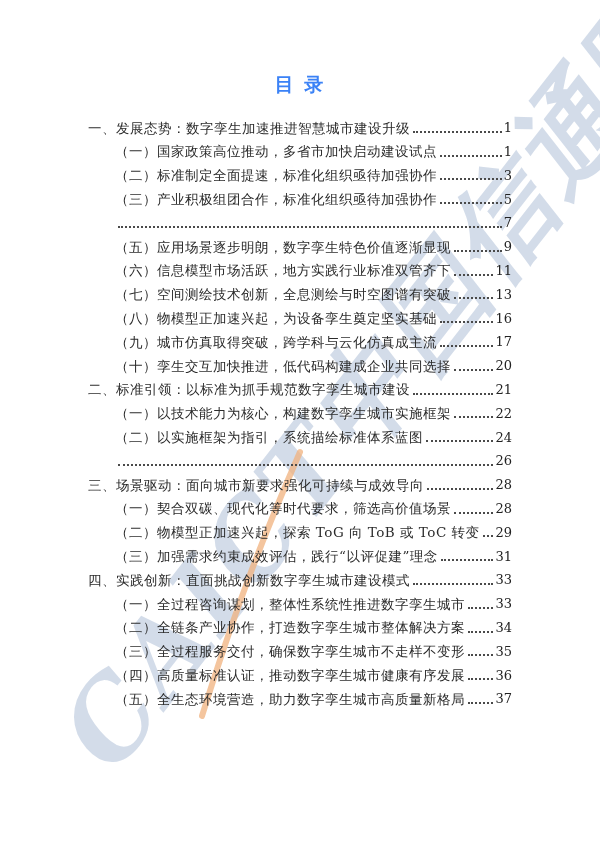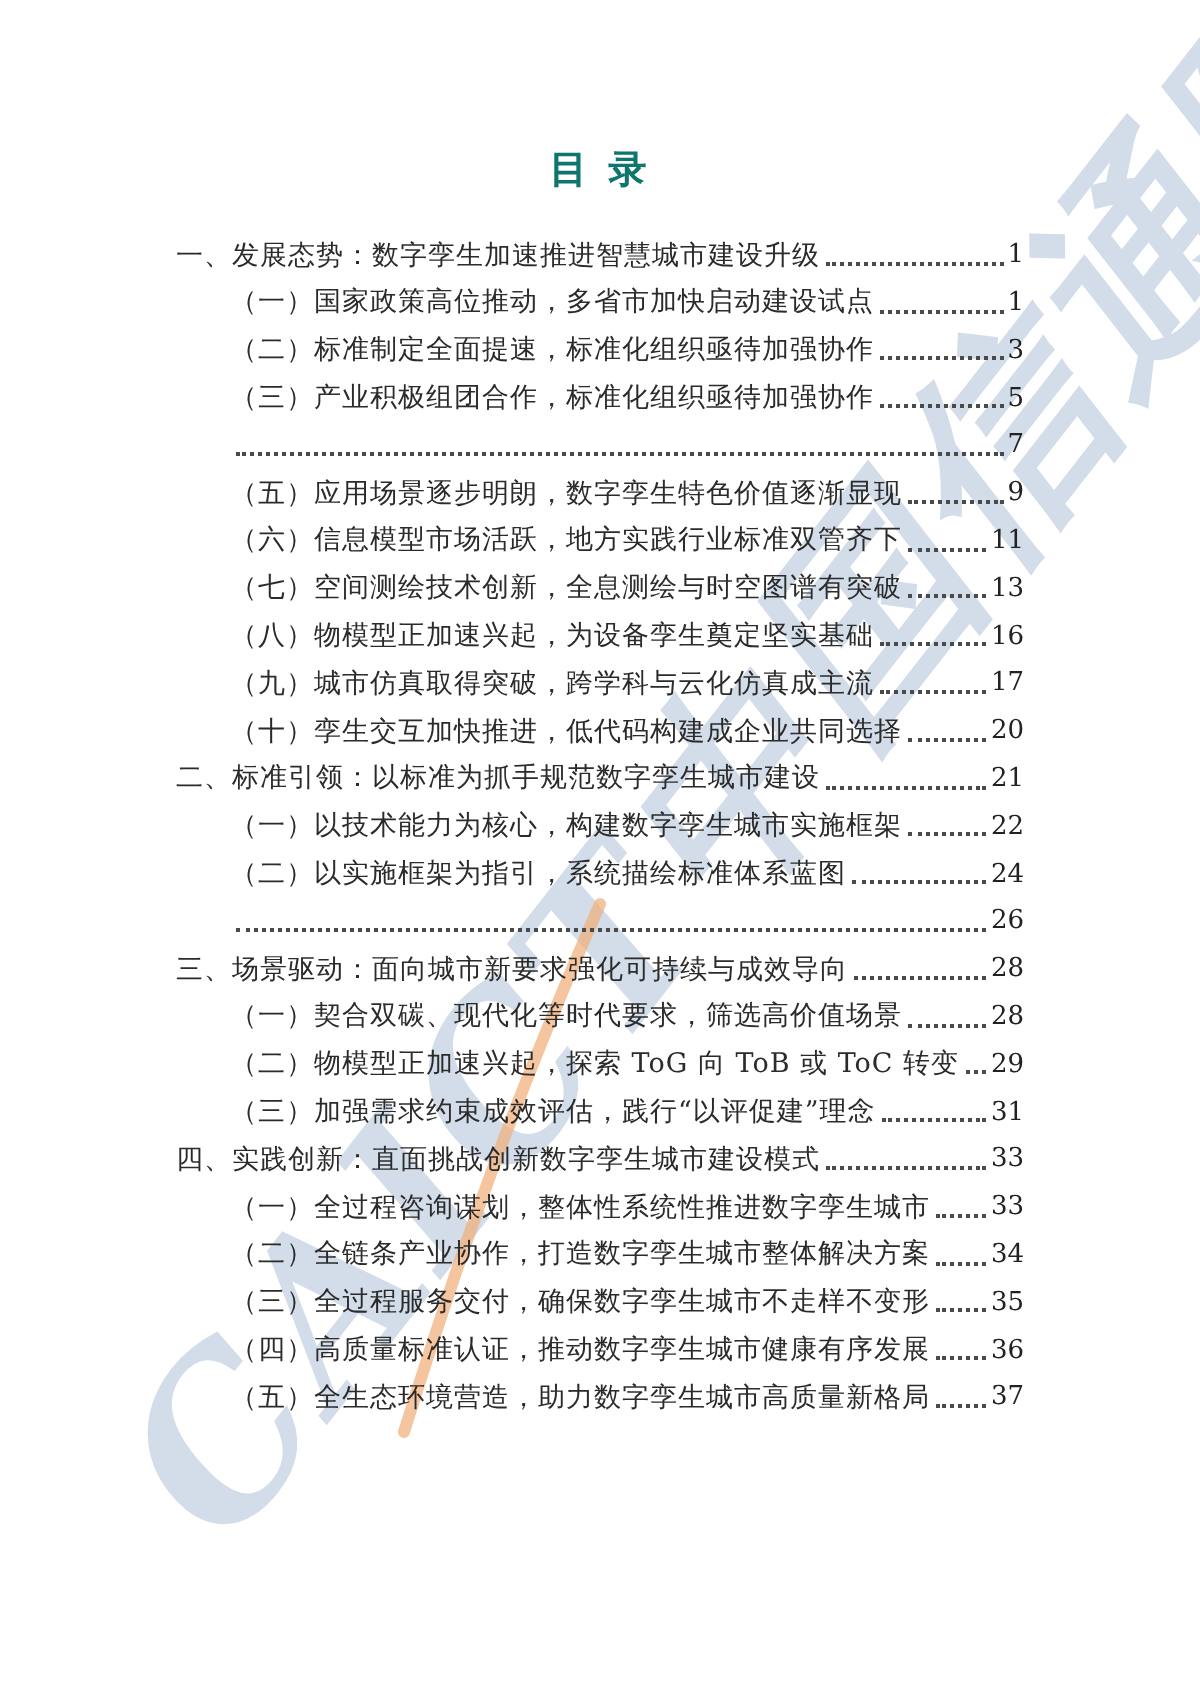--- a/index.html
+++ b/index.html
@@ -40,21 +40,21 @@
   .content {
     position:absolute;
     left:88px; top:72px;
     width:424px;
     z-index:3;
   }
   .toc-title {
     text-align:center;
     font-size:19px;
     font-weight:bold;
-    color:#0f766e;
+    color:#3b82f6;
     margin-bottom:15px;
     letter-spacing:2px;
   }
   .toc-list { width:100%; }
   .toc-row {
     display:flex;
     align-items:flex-end;
     height:23.8px;
     font-size:13.5px;
     color:#2b2b2b;

